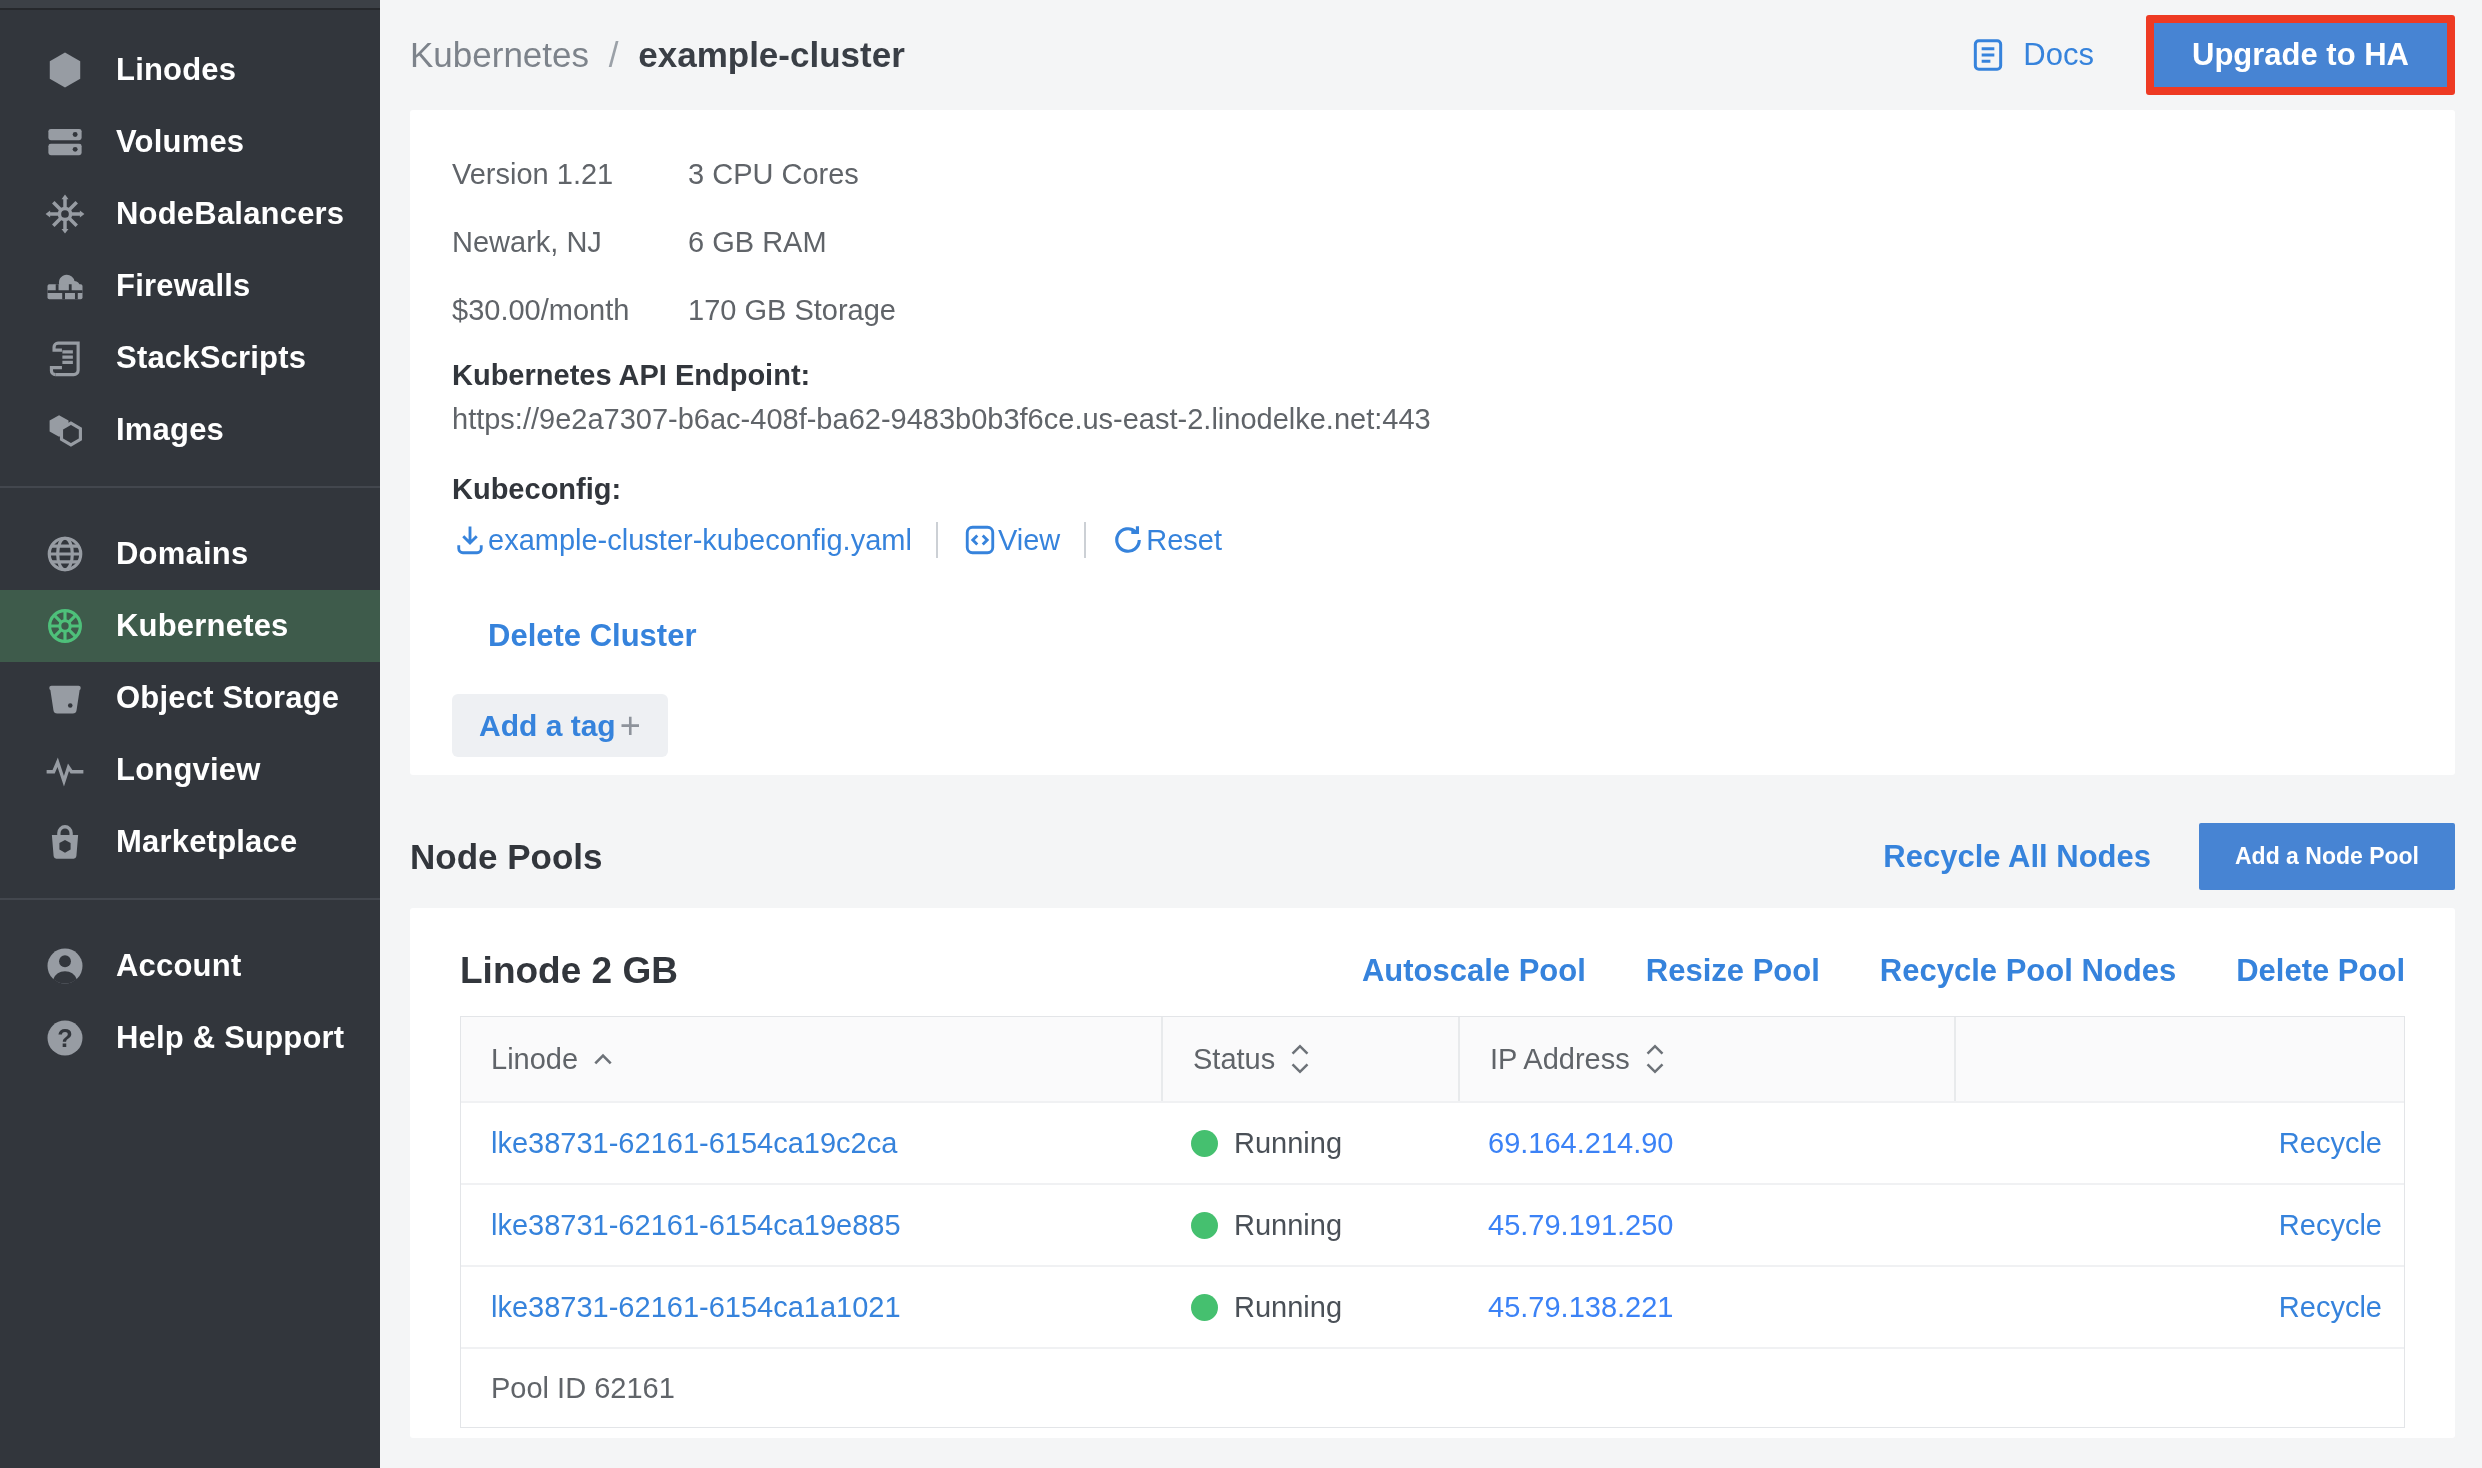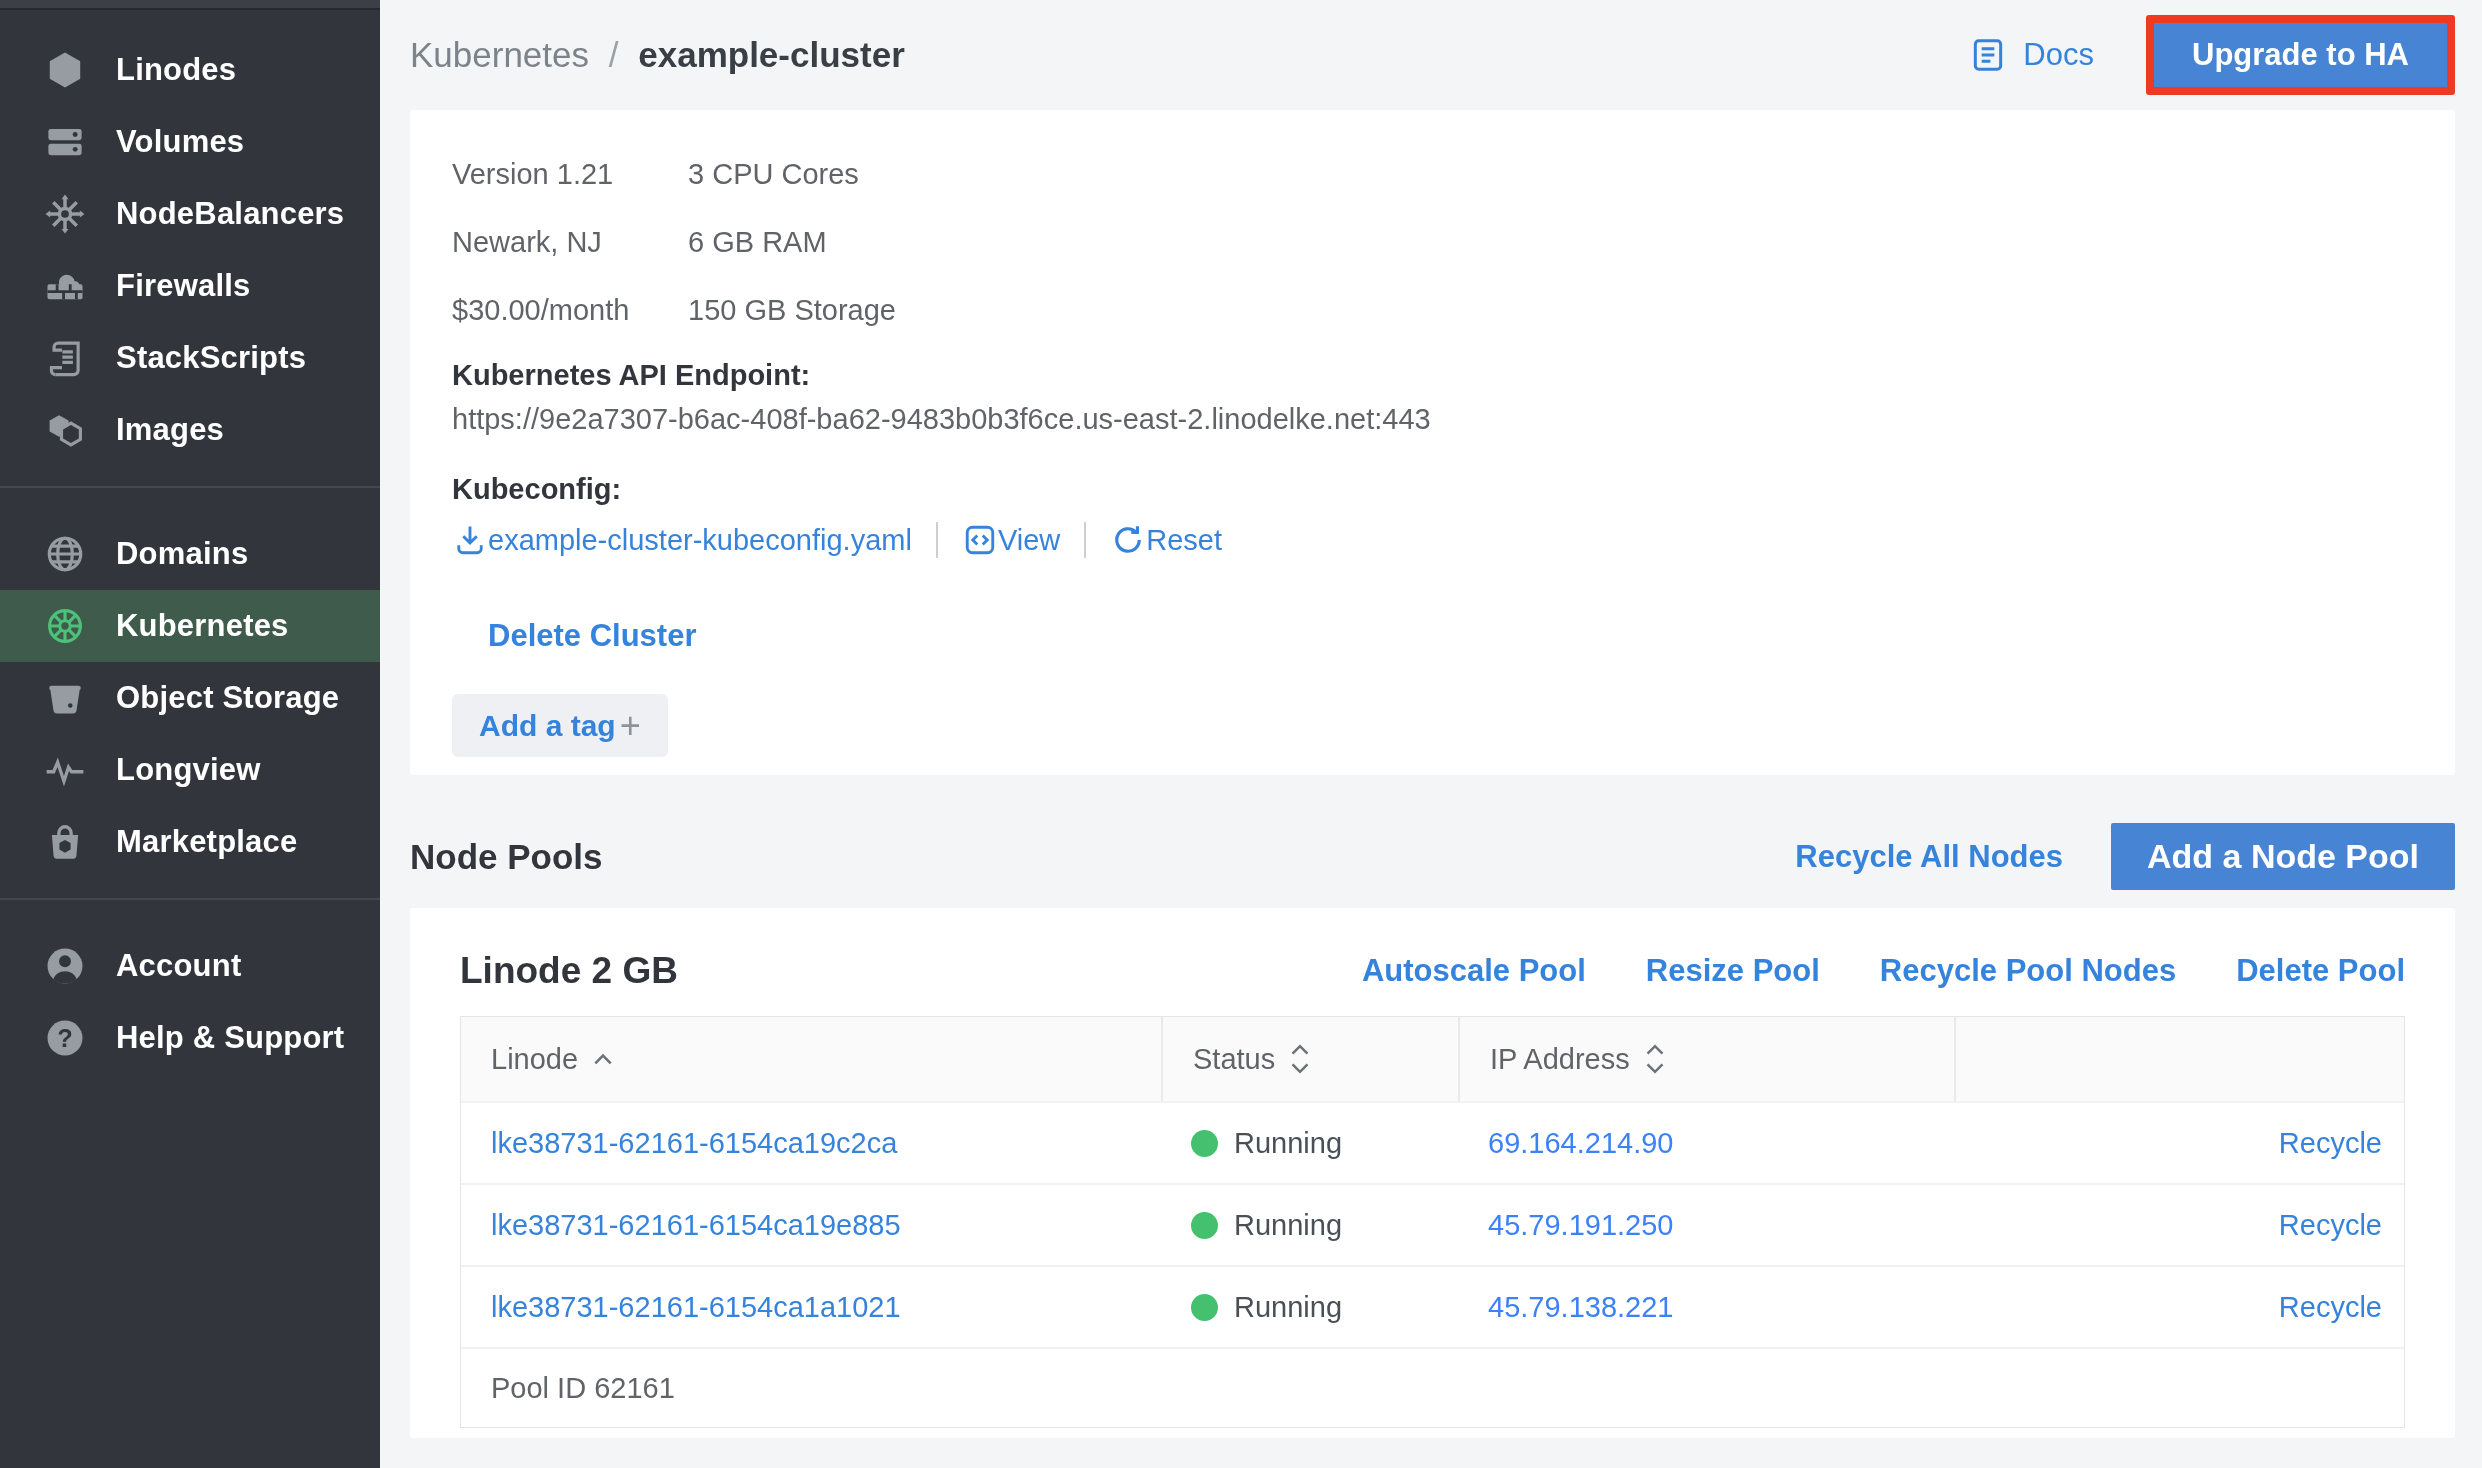--- a/index.html
+++ b/index.html
@@ -47,21 +47,21 @@
   .kc-sep { width:2px; height:36px; background:#ccd0d5; margin:0 24px; }
   .delete-cluster { display:inline-block; margin:54px 0 0 36px; font-size:31px; font-weight:bold; color:#3683dc; cursor:pointer; }
   .add-tag { display:inline-flex; margin-top:40px; background:#eef0f3; border-radius:6px; padding:0 27px; height:63px; align-items:center; gap:4px; cursor:pointer; }
   .add-tag .txt { font-size:30px; font-weight:bold; color:#3683dc; }
   .add-tag .plus { font-size:36px; color:#8e939b; font-weight:normal; }
   
   .np-header { margin-top:48px; display:flex; justify-content:space-between; align-items:center; }
   .np-title { font-size:35px; font-weight:bold; color:#32363c; }
   .np-right { display:flex; align-items:center; }
   .recycle-all { color:#3683dc; font-size:31px; font-weight:bold; cursor:pointer; margin-right:48px; }
-  .add-pool-btn { background:#4784d3; color:#fff; font-size:34px; font-weight:bold; height:67px; padding:0 36px; display:flex; align-items:center; border:none; border-radius:2px; cursor:pointer; font-family:inherit; }
+  .add-pool-btn { background:#4784d3; color:#fff; font-size:23px; font-weight:bold; height:67px; padding:0 36px; display:flex; align-items:center; border:none; border-radius:2px; cursor:pointer; font-family:inherit; }
   
   .pool-card { margin-top:18px; padding:0 50px 10px; }
   .pool-header { display:flex; justify-content:space-between; align-items:center; padding:42px 0 24px; }
   .pool-name { font-size:37px; font-weight:bold; color:#32363c; }
   .pool-actions { display:flex; gap:60px; }
   .pool-action { color:#3683dc; font-size:31px; font-weight:bold; cursor:pointer; white-space:nowrap; }
   
   .node-table { border:1px solid #e3e5e8; }
   .t-head { display:grid; grid-template-columns:700px 297px 496px 1fr; background:#fafafb; height:84px; }
   .th { display:flex; align-items:center; padding-left:30px; font-size:29px; color:#606469; gap:14px; cursor:pointer; }
@@ -246,21 +246,21 @@
     </div>
   </div>
 
   <section class="card summary-card">
     <div class="spec-grid">
       <span class="spec-cell">Version 1.21</span>
       <span class="spec-cell">3 CPU Cores</span>
       <span class="spec-cell">Newark, NJ</span>
       <span class="spec-cell">6 GB RAM</span>
       <span class="spec-cell">$30.00/month</span>
-      <span class="spec-cell">150 GB Storage</span>
+      <span class="spec-cell">170 GB Storage</span>
     </div>
 
     <div class="section-label">Kubernetes API Endpoint:</div>
     <div class="endpoint-url">https://9e2a7307-b6ac-408f-ba62-9483b0b3f6ce.us-east-2.linodelke.net:443</div>
 
     <div class="section-label kubeconfig-label">Kubeconfig:</div>
     <div class="kubeconfig-row">
       <span class="kc-item">
         <svg viewBox="0 0 24 24" fill="none" stroke="currentColor" stroke-width="1.9">
             <path d="M12 3v10.5M7.5 9.5l4.5 4.5 4.5-4.5"></path>

